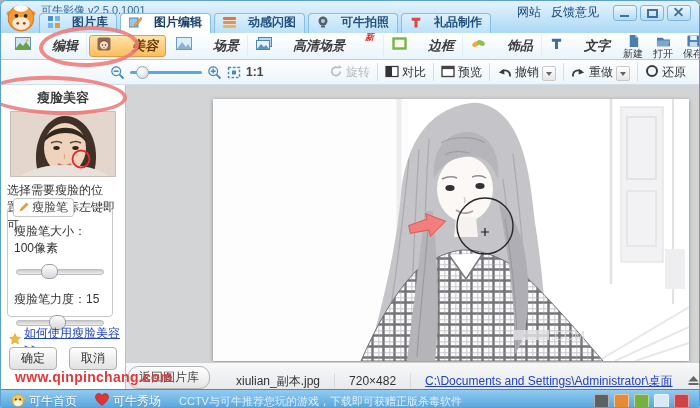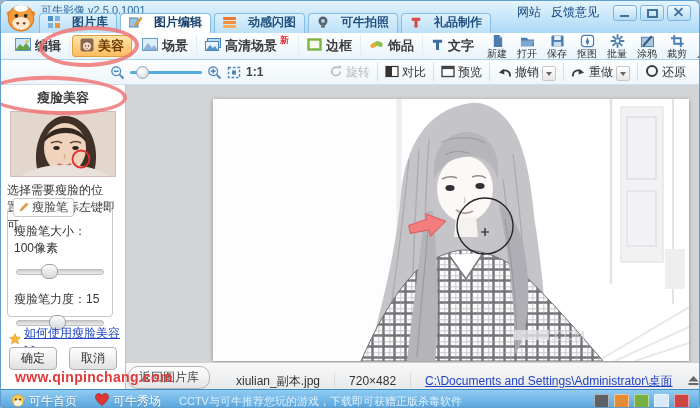--- a/index.html
+++ b/index.html
@@ -25,22 +25,22 @@
   .win-btn{width:22px;height:14px;border:1px solid #7fb3db;border-radius:3px;
     background:linear-gradient(#ecf7fd,#b4dcf4);position:relative;}
   .g-min{position:absolute;left:6px;bottom:3px;width:9px;height:2px;background:#41719c;}
   .g-max{position:absolute;left:6px;top:3px;width:7px;height:5px;border:2px solid #41719c;}
   .g-x1,.g-x2{position:absolute;left:5px;top:5.5px;width:11px;height:2px;background:#41719c;}
   .g-x1{transform:rotate(45deg);} .g-x2{transform:rotate(-45deg);}
   
   .toolbar{height:26px;background:linear-gradient(#ffffff,#e9f4fb);border-bottom:1px solid #a9cfe9;
     display:flex;align-items:center;padding:0 6px;}
   .cats{display:flex;align-items:center;height:100%;}
-  .cat{display:flex;align-items:center;gap:4px;padding:2px 8px;font-size:13px;font-weight:bold;
-    color:#3b3b3b;border-right:1px solid #e2edf4;position:relative;cursor:pointer;white-space:nowrap;}
+  .cat{display:flex;gap:21px;padding:2px 8px;font-size:13px;font-weight:bold;
+    color:#3b3b3b;border-right:1px solid #e2edf4;position:relative;cursor:pointer;white-space:nowrap;font-style:italic;}
   .cat:last-child{border-right:none;}
   .cat.active{background:linear-gradient(#ffe3a8,#fcbd60);border:1px solid #df9e42;border-radius:3px;
     color:#6a3a00;padding:1px 7px;margin:0 2px;}
   .badge{font-size:9px;color:#e23030;position:relative;top:-6px;left:-1px;font-weight:bold;}
   .actions{margin-left:auto;display:flex;}
   .action{width:30px;display:flex;flex-direction:column;align-items:center;justify-content:center;
     font-size:10px;color:#333;cursor:pointer;line-height:1;}
   .action svg{display:block;margin-bottom:1px;}
   
   .zoombar{height:24px;background:linear-gradient(#fcfdfe,#eef5fa);border-bottom:1px solid #cfe0ec;

